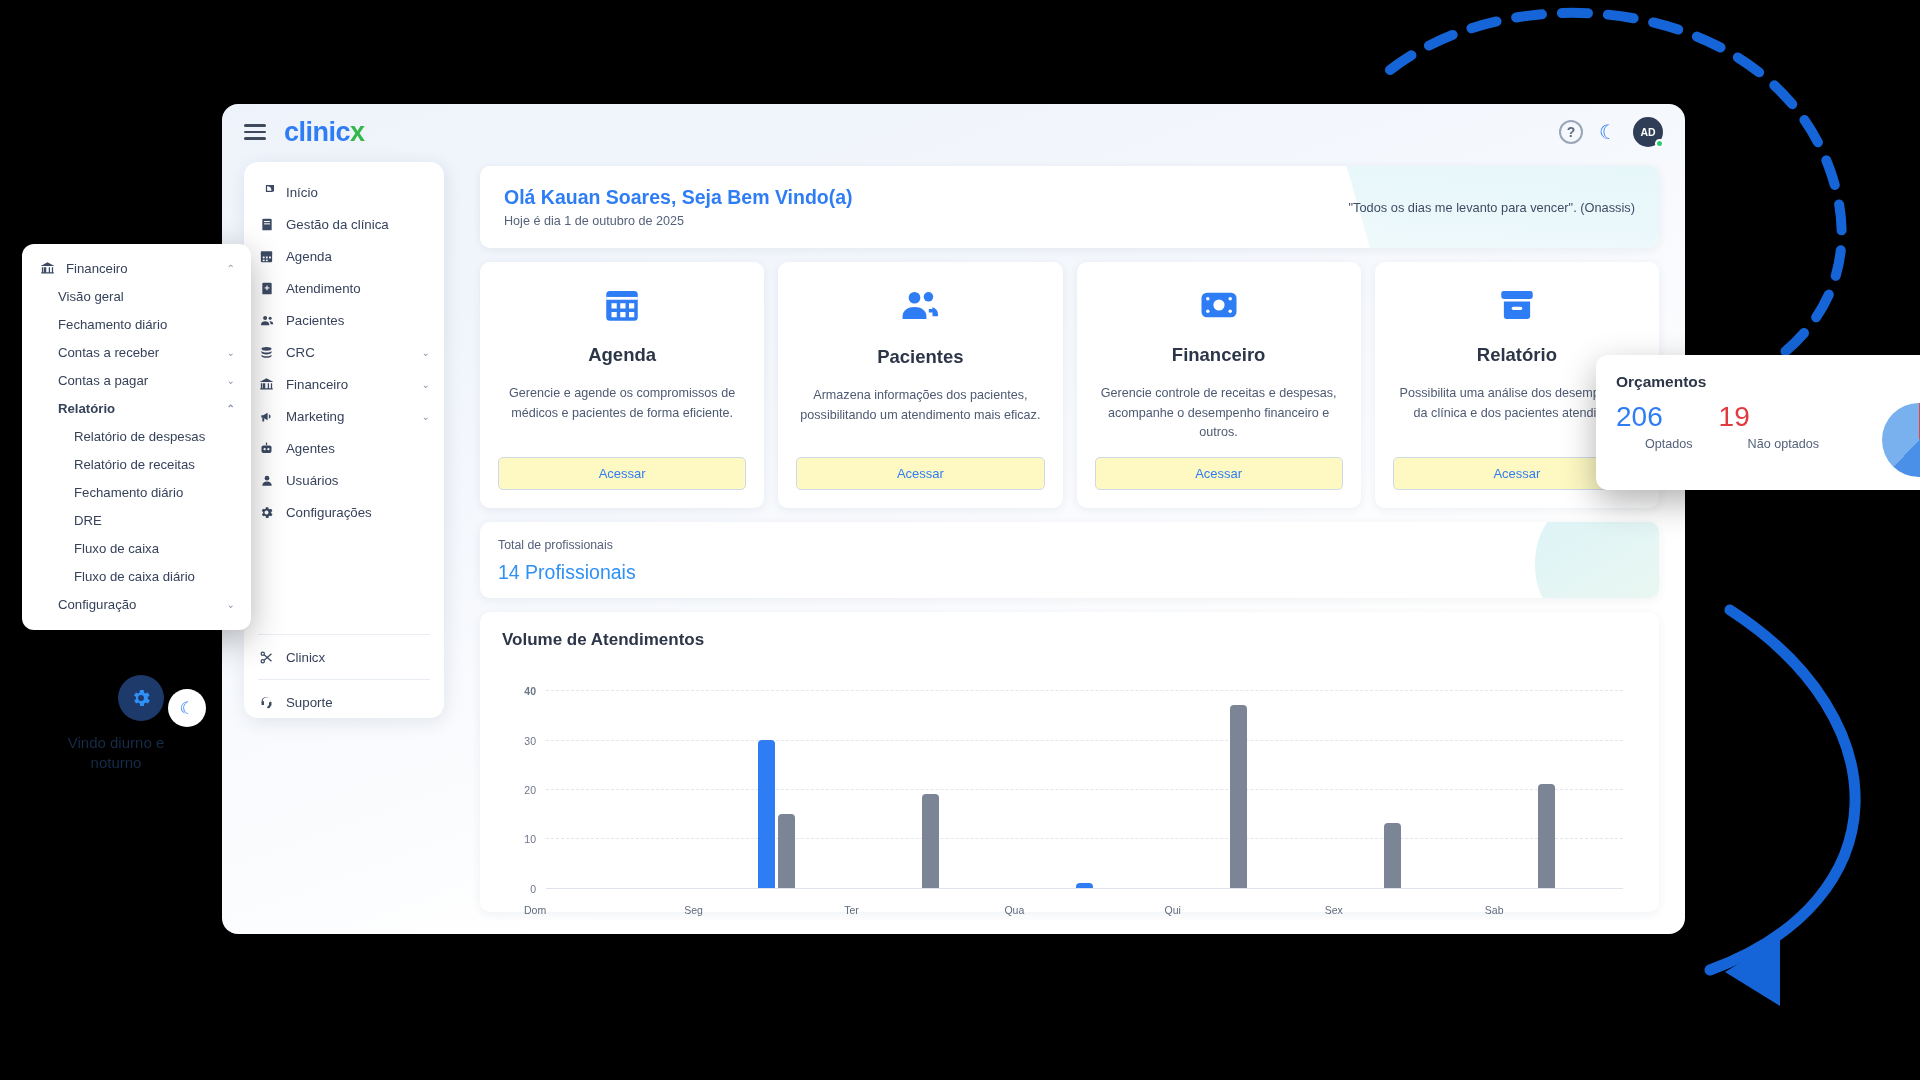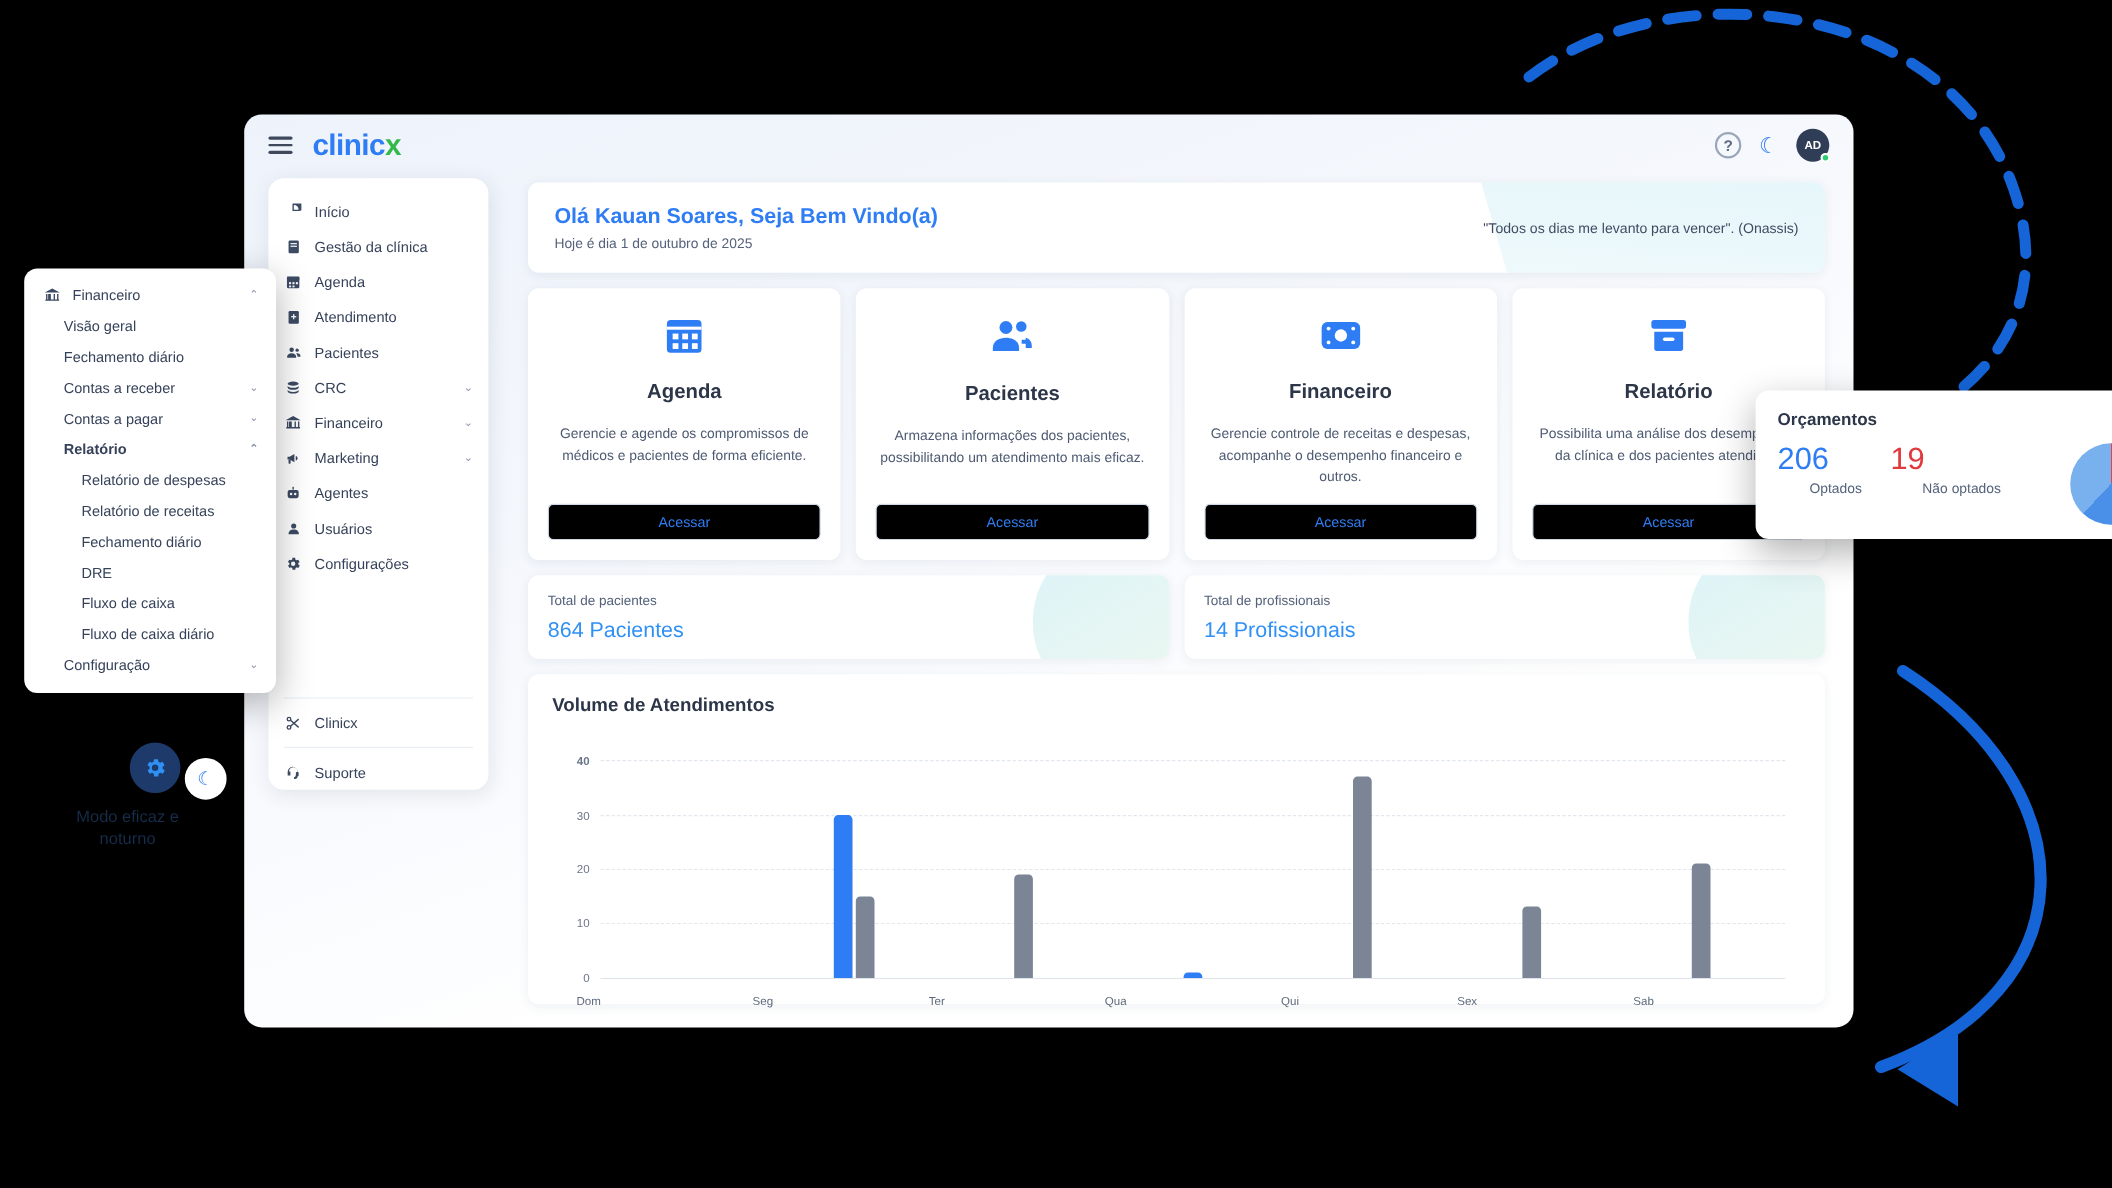--- a/index.html
+++ b/index.html
@@ -80,21 +80,21 @@
   .cards-row{ display:flex; gap:14px; margin-top:14px; }
   .feat-card{
     flex:1 1 0; background:#fff;border-radius:10px;box-shadow:0 2px 10px rgba(30,50,90,.07);
     padding:22px 18px 18px; text-align:center; min-height:228px;
     display:flex;flex-direction:column;align-items:center;
   }
   .feat-icon{ color:#2f7df4; margin-bottom:14px; }
   .feat-title{ font-size:18.5px;color:#2c3648;font-weight:600;margin-bottom:18px;}
   .feat-desc{ font-size:12.6px;color:#4d5a72;line-height:1.55;flex:1 1 auto;}
   .acessar{
-    width:100%;margin-top:14px;border:1px solid #cfd9e6;border-radius:5px;background:#000000;
+    width:100%;margin-top:14px;border:1px solid #cfd9e6;border-radius:5px;background:#fef9c3;
     color:#2f7df4;font-size:13px;padding:8px 0;font-family:inherit;cursor:pointer;
   }
 
   .stats-row{ display:flex; gap:14px; margin-top:14px; }
   .stat-card{
     flex:1 1 0;background:#fff;border-radius:10px;box-shadow:0 2px 10px rgba(30,50,90,.07);
     padding:16px 18px 18px;position:relative;overflow:hidden;height:76px;
   }
   .stat-card .blob{
     position:absolute;right:-26px;bottom:-40px;width:150px;height:150px;border-radius:50% 44% 52% 48%;
@@ -404,25 +404,20 @@
                 <path d="M4.5 10h15v8.6a1.4 1.4 0 0 1-1.4 1.4H5.9a1.4 1.4 0 0 1-1.4-1.4V10z"></path>
                 <rect x="9" y="13" width="6" height="1.8" rx=".9" fill="#fff"></rect>
               </svg></div>
             <div class="feat-title">Relatório</div>
             <div class="feat-desc">Possibilita uma análise dos desempenhos da clínica e dos pacientes atendidos.</div>
             <button class="acessar">Acessar</button>
           </div>
         </div>
 
       <div class="stats-row" id="stats-row">
-          <div class="stat-card">
-            <div class="blob"></div>
-            <div class="stat-label">Total de pacientes</div>
-            <div class="stat-value">864 Pacientes</div>
-          </div>
           <div class="stat-card">
             <div class="blob"></div>
             <div class="stat-label">Total de profissionais</div>
             <div class="stat-value">14 Profissionais</div>
           </div>
         </div>
 
       <div class="chart-card">
         <div class="chart-title">Volume de Atendimentos</div>
         <div class="plot" id="plot">
@@ -548,16 +543,16 @@
   </div>
 
 
   <div id="mode-toggle">
     <div class="gear-btn">
       <svg width="22" height="22" viewBox="0 0 24 24" fill="#2f90f5">
           <path d="M19.4 13a7.6 7.6 0 0 0 0-2l2-1.6-2-3.4-2.4 1a7.6 7.6 0 0 0-1.7-1l-.4-2.6h-4l-.4 2.6c-.6.2-1.2.6-1.7 1l-2.4-1-2 3.4L6.6 11a7.6 7.6 0 0 0 0 2l-2 1.6 2 3.4 2.4-1c.5.4 1.1.8 1.7 1l.4 2.6h4l.4-2.6c.6-.2 1.2-.6 1.7-1l2.4 1 2-3.4-2-1.6zM12 15.2A3.2 3.2 0 1 1 12 8.8a3.2 3.2 0 0 1 0 6.4z"></path>
         </svg>
     </div>
     <div class="moon-btn">☾</div>
-    <div class="mode-label">Modo eficaz e noturno</div>
+    <div class="mode-label">Vindo diurno e noturno</div>
   </div>
 
 </div>
 
 </body></html>

